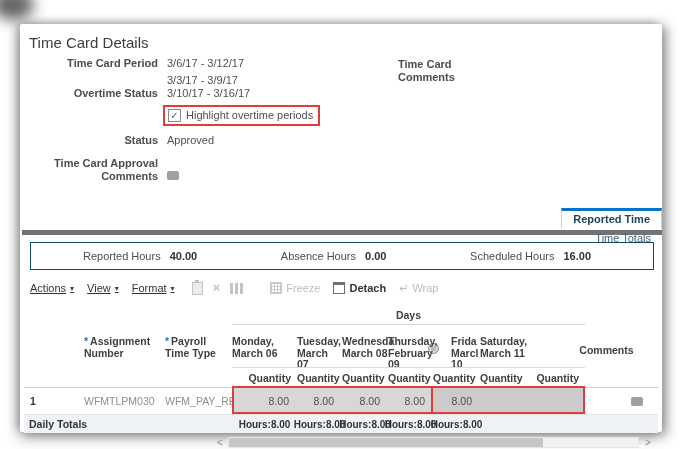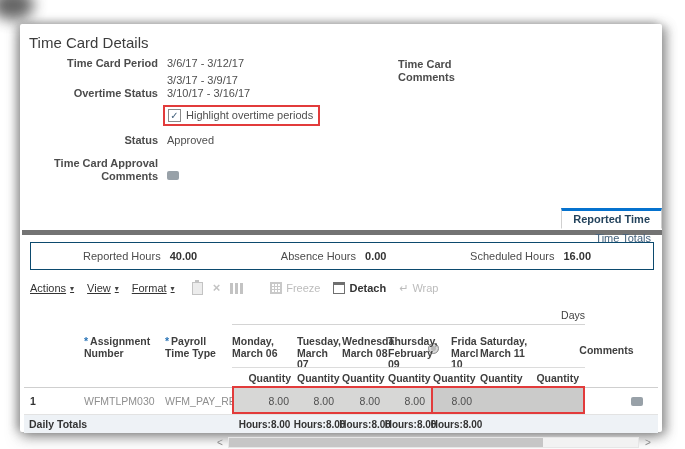--- a/index.html
+++ b/index.html
@@ -48,21 +48,21 @@
   .i-grid{width:10px;height:10px;border:1px solid #c9c9c9;
        background-image:linear-gradient(#c9c9c9 1px,transparent 1px),linear-gradient(90deg,#c9c9c9 1px,transparent 1px);
        background-size:3px 3px;}
   .i-detach{width:10px;height:8px;border:1px solid #6f6f6f;border-top:3px solid #6f6f6f;background:#fff;}
   .i-wrap{color:#bcbcbc;font-size:11px;}
   .gray{color:#bcbcbc;}
   .dark{color:#333;font-weight:bold;}
   
   .tbl{margin:10px 0 0 4px;position:relative;width:634px;font-size:10.5px;}
   .thead{position:relative;height:80px;border-bottom:1px solid #cfcfcf;}
-  .days-span{position:absolute;left:208px;top:2px;width:353px;text-align:right;font-weight:normal;
+  .days-span{position:absolute;left:208px;top:2px;width:353px;text-align:center;font-weight:bold;
        color:#3f3f3f;border-bottom:1px solid #d4d4d4;padding-bottom:3px;}
   .heads{position:absolute;left:0;top:24px;display:flex;width:634px;}
   .quantrow{position:absolute;left:0;top:60px;display:flex;width:634px;}
   .c-num{width:60px;flex:none;}
   .c-asg{width:81px;flex:none;}
   .c-pay{width:67px;flex:none;}
   .c-mon{width:65px;flex:none;}
   .c-tue{width:45px;flex:none;}
   .c-wed{width:46px;flex:none;}
   .c-thu{width:45px;flex:none;}

